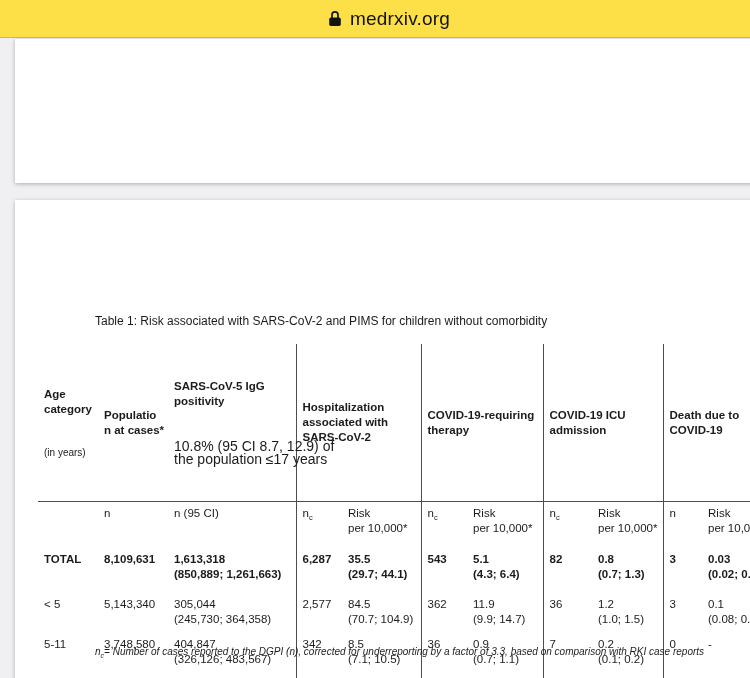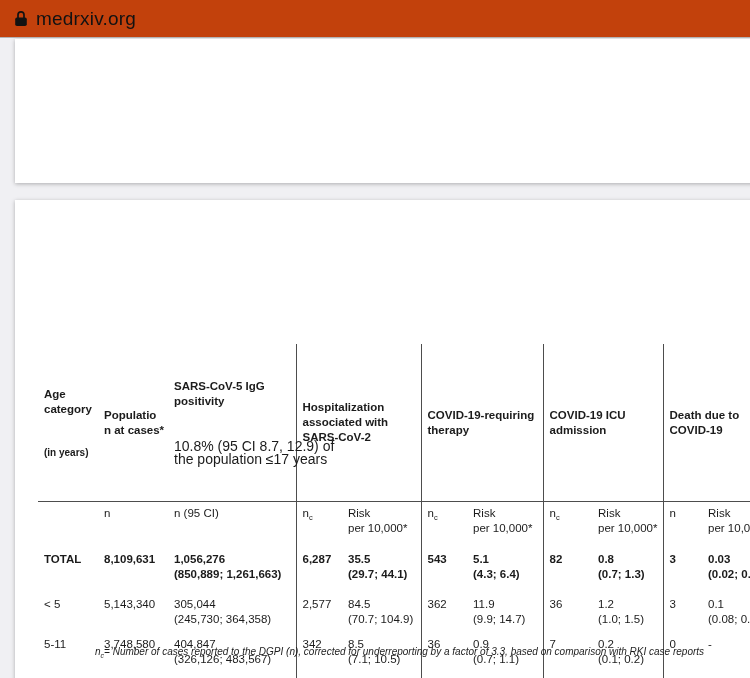--- a/index.html
+++ b/index.html
@@ -9,23 +9,23 @@
     position: relative;
     background: #f0f0f3;
     font-family: "Liberation Sans", sans-serif;
     -webkit-font-smoothing: antialiased;
   }
 
   
   .toolbar {
     position: absolute; top: 0; left: 0;
     width: 750px; height: 37px;
-    background: #c2410c;
+    background: #fde047;
     border-bottom: 1px solid #b3b3b6;
-    display: flex; align-items: center; 
+    display: flex; align-items: center; justify-content: center;
     z-index: 10;
   }
   .toolbar-inner { display: flex; align-items: center; gap: 8px; transform: translateX(14px); }
   .url-text { font-size: 19px; color: #121212; letter-spacing: 0.2px; }
   .lock { display: inline-flex; align-items: center; }
 
   
   .page {
     position: absolute; left: 15px;
     width: 905px;
@@ -57,21 +57,21 @@
     white-space: pre;
   }
   td.div-l { border-left: 1px solid #4d4d4d; }
 
   tr.hdr td {
     vertical-align: middle;
     border-bottom: 1px solid #4d4d4d;
     padding-top: 5px; padding-bottom: 5px;
   }
   .b { font-weight: bold; display: block; white-space: pre; }
-  .hsmall { display: block; font-weight: bold; font-size: 10px; line-height: 12px; white-space: pre; }
+  .hsmall { display: block; font-weight: normal; font-size: 10px; line-height: 12px; white-space: pre; }
   .note { display: block; font-weight: normal; font-size: 14px; line-height: 13px; white-space: pre; margin-top: 1px; }
 
   tr.sub td { padding-top: 4px; padding-bottom: 14px; }
   tr.total td { font-weight: bold; padding-bottom: 13px; margin-top: 38px; }
   tr.r td { padding-bottom: 8px; }
   sub.sc { font-size: 7.5px; }
 
   
   .footnotes {
     position: absolute; left: 80px; top: 412px;
@@ -94,20 +94,21 @@
       </svg>
     </span>
     <span class="url-text">medrxiv.org</span>
   </div>
 </div>
 
 <div class="page p1"></div>
 
 <div class="page p2">
 
+  <div class="doc-title">Table 1: Risk associated with SARS-CoV-2 and PIMS for children without comorbidity</div>
 
   <div class="tablewrap">
     <table class="risk">
       <colgroup>
         <col style="width:60px">
           <col style="width:70px">
           <col style="width:128px">
         <col style="width:46px">
           <col style="width:79px">
         <col style="width:46px">
@@ -168,21 +169,21 @@
         <td>Risk
 per 10,000*</td>
         <td class="div-l">n</td>
         <td>Risk
 per 10,0</td>
       </tr>
 
       <tr class="total">
         <td>TOTAL</td>
         <td>8,109,631</td>
-        <td>1,056,276
+        <td>1,613,318
 (850,889; 1,261,663)</td>
         <td class="div-l">6,287</td>
         <td>35.5
 (29.7; 44.1)</td>
         <td class="div-l">543</td>
         <td>5.1
 (4.3; 6.4)</td>
         <td class="div-l">82</td>
         <td>0.8
 (0.7; 1.3)</td>

